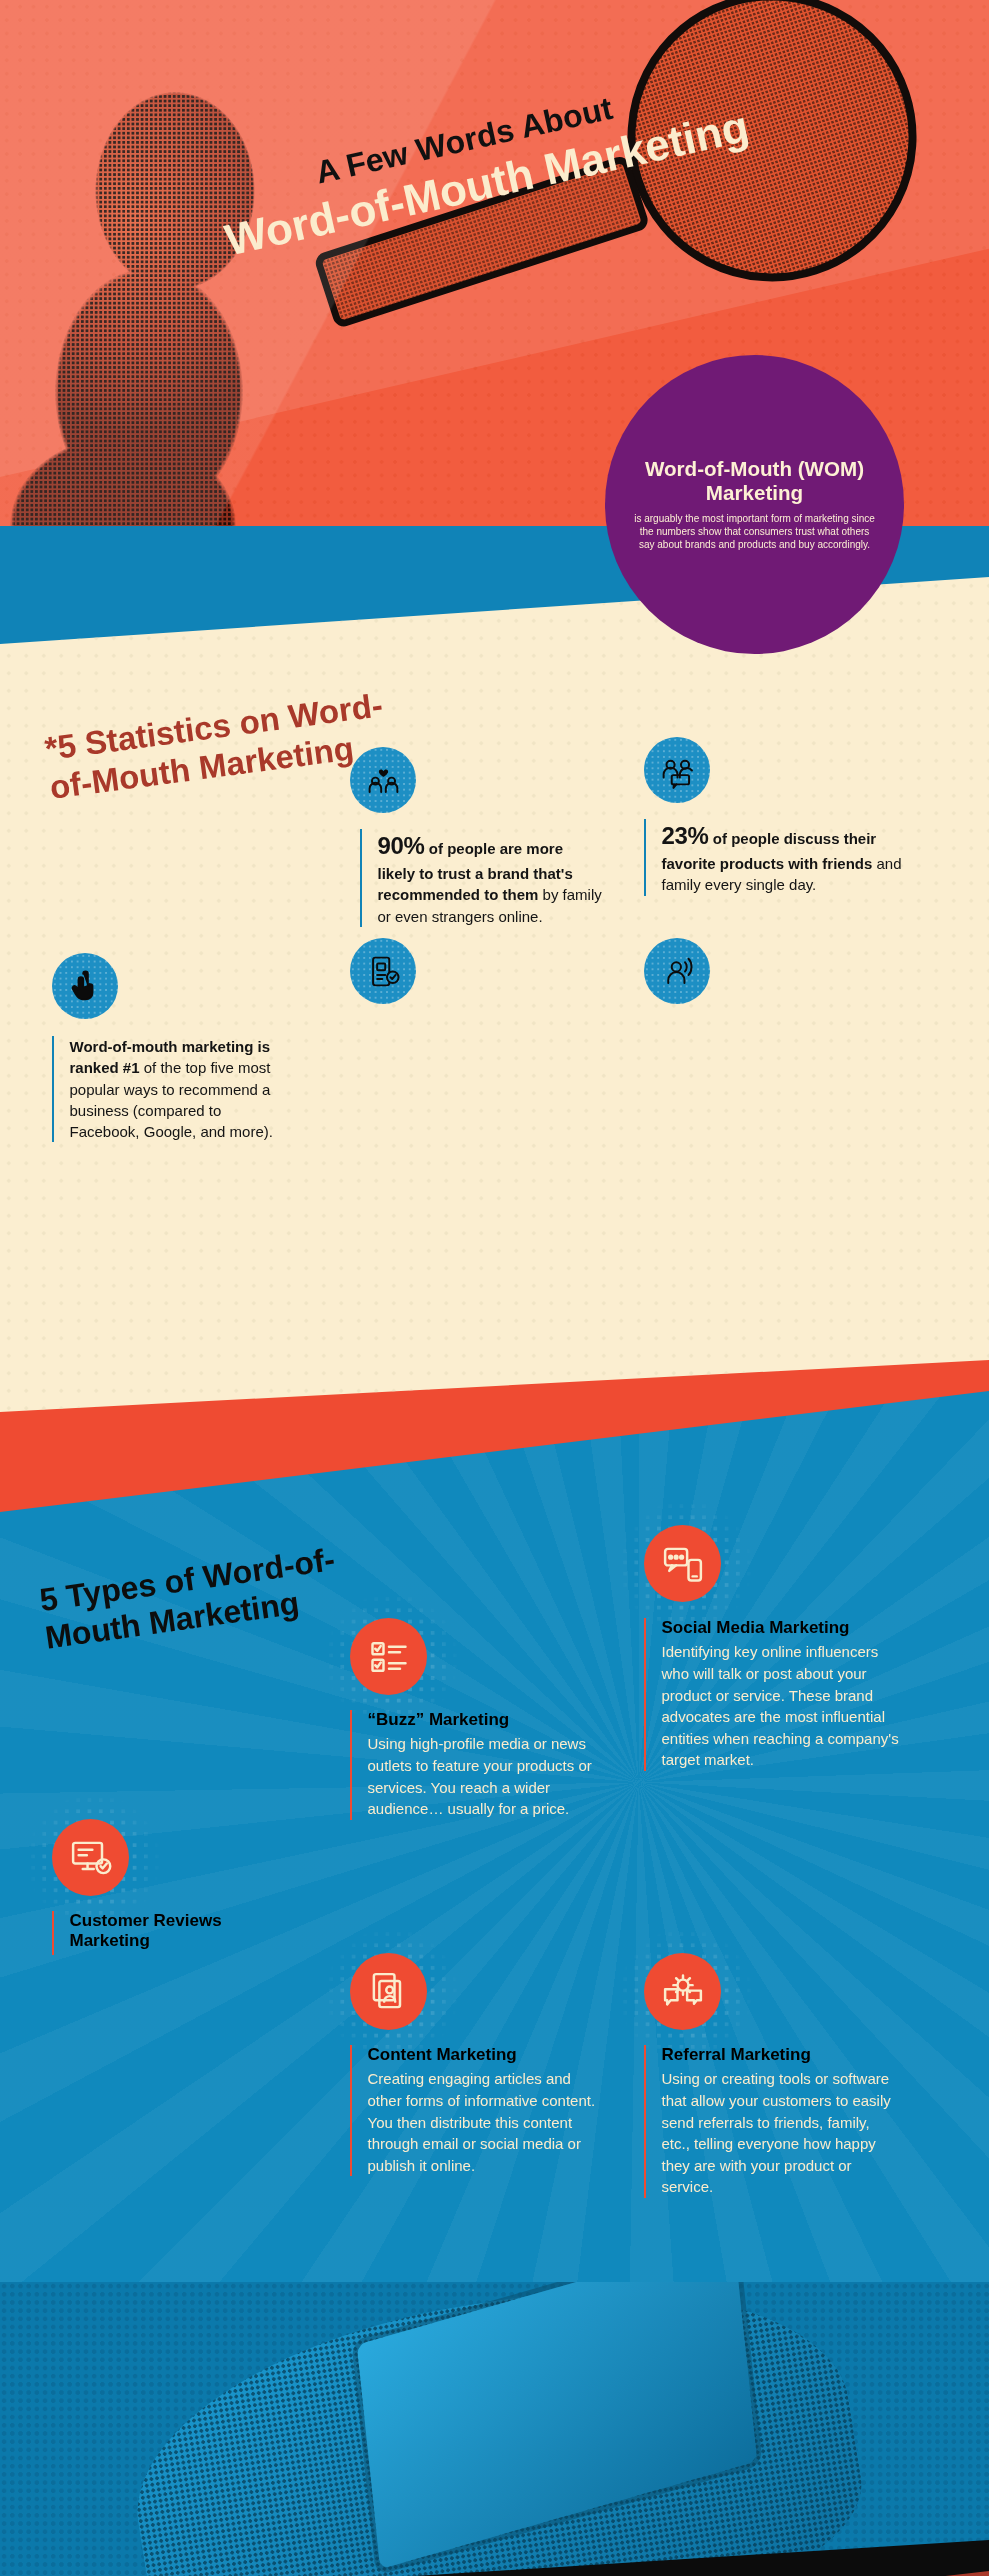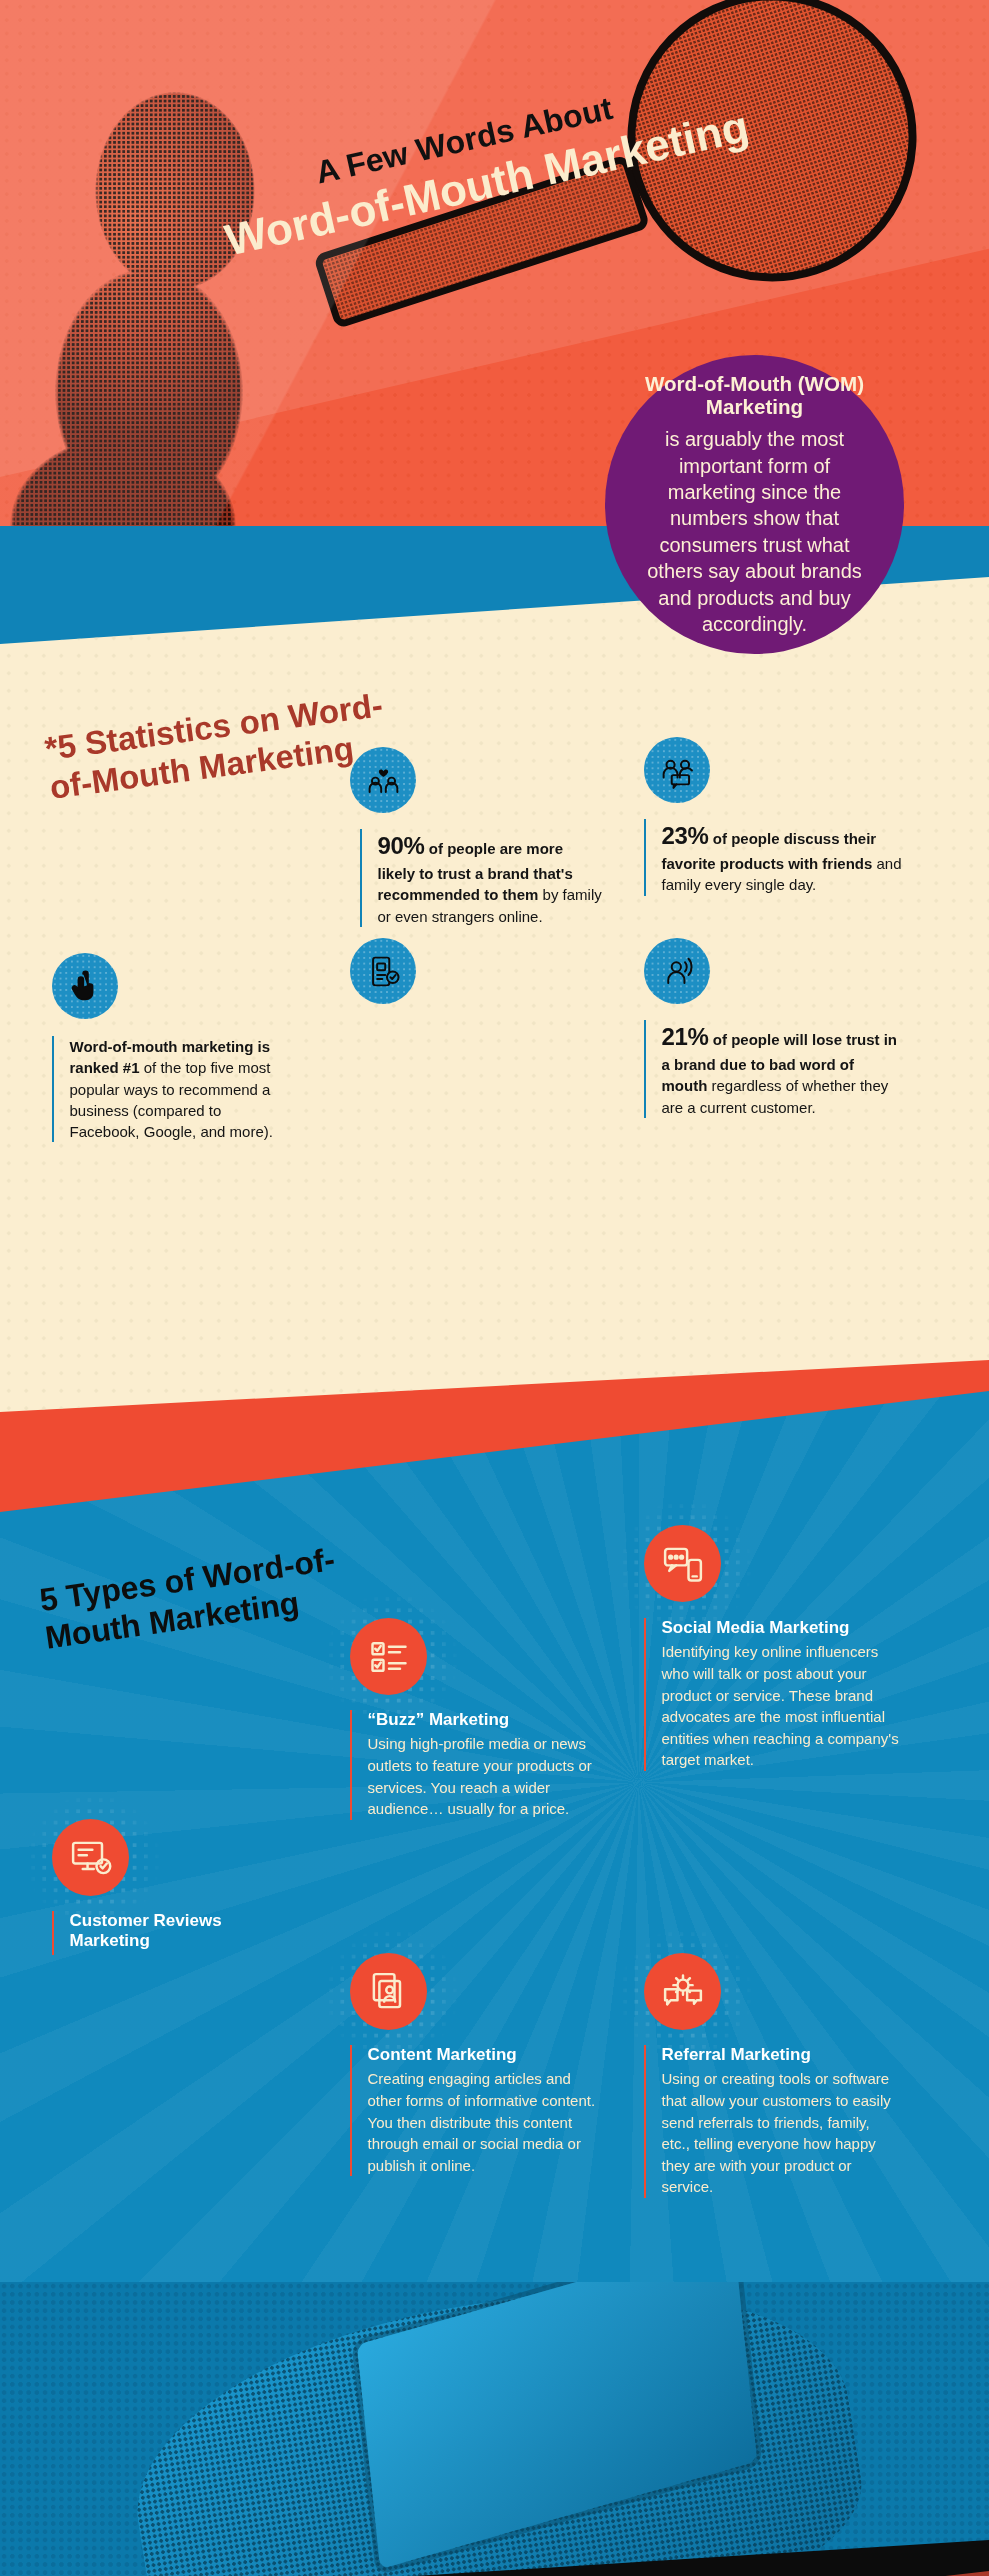--- a/index.html
+++ b/index.html
@@ -78,21 +78,21 @@
   }
 
   
   .wom-circle {
     position:absolute; left:605px; top:355px; width:299px; height:299px;
     border-radius:50%; background:#701a75; z-index:6;
     display:flex; flex-direction:column; align-items:center; justify-content:center;
     text-align:center; padding:21.6px 28px; color:#fdf0d4;
   }
   .wom-title { font-size:20.6px; font-weight:700; line-height:1.16; }
-  .wom-body { font-size:20px; line-height:1.32; margin-top:7px; }
+  .wom-body { font-size:10px; line-height:1.32; margin-top:7px; }
 
   
   .blue-wedge {
     position:absolute; left:0; top:526px; width:989px; height:185px;
     background:#1083b7; z-index:2;
   }
   
   .stats {
     position:absolute; left:0; top:577px; width:989px; height:835px;
     background:#fbeed0; z-index:3;
@@ -157,21 +157,21 @@
     background:#ef4b32; display:flex; align-items:center; justify-content:center;
   }
   .type-icon svg { width:44px; height:44px; }
   .type-halftone {
     position:absolute; width:155px; height:155px; pointer-events:none;
     background-image:radial-gradient(rgba(255,255,255,.30) 2.1px, transparent 2.3px);
     background-size:11.3px 11.3px;
     -webkit-mask-image:radial-gradient(circle at 50% 50%, #000 10%, transparent 62%);
     mask-image:radial-gradient(circle at 50% 50%, #000 10%, transparent 62%);
   }
-  .type-title { font-size:17px; font-weight:700; color:#ffffff; line-height:1.2; margin-bottom:3.1px; }
+  .type-title { font-size:17px; font-weight:700; color:#000000; line-height:1.2; margin-bottom:3.1px; }
   .type-body { font-size:15px; line-height:1.44; color:#fbeccd; }
 
   
   .hand-band {
     position:absolute; left:0; top:2282px; width:989px; height:350px;
     background:#0b79ab; z-index:4; overflow:hidden;
   }
   .hand-dots {
     position:absolute; inset:0;
     background-image:radial-gradient(#0a6d9c 2.1px, transparent 2.3px);
@@ -295,26 +295,20 @@
     </p>
   </div>
 
   <div class="stat-card" style="left:52px; top:459px; width:242px;">
     <p class="stat-text">
       <b>Word-of-mouth marketing is ranked #1</b><span> of the top five most popular ways to recommend a business (compared to Facebook, Google, and more).</span>
     </p>
   </div>
 
 
-  <div class="stat-card" style="left:644px; top:443px; width:258px;">
-    <p class="stat-text">
-      <span class="stat-num">21%</span>
-      <b>of people will lose trust in a brand due to bad word of mouth</b><span> regardless of whether they are a current customer.</span>
-    </p>
-  </div>
 </section>
 
 <div class="orange-wedge"></div>
 
 <section class="types">
   <div class="types-rays"></div>
   <div class="types-head">5 Types of Word-of-Mouth Marketing</div>
 
   <div class="type-halftone" style="left:314px; top:191px;"></div>
   <div class="type-icon" style="left:350px; top:227px;">

